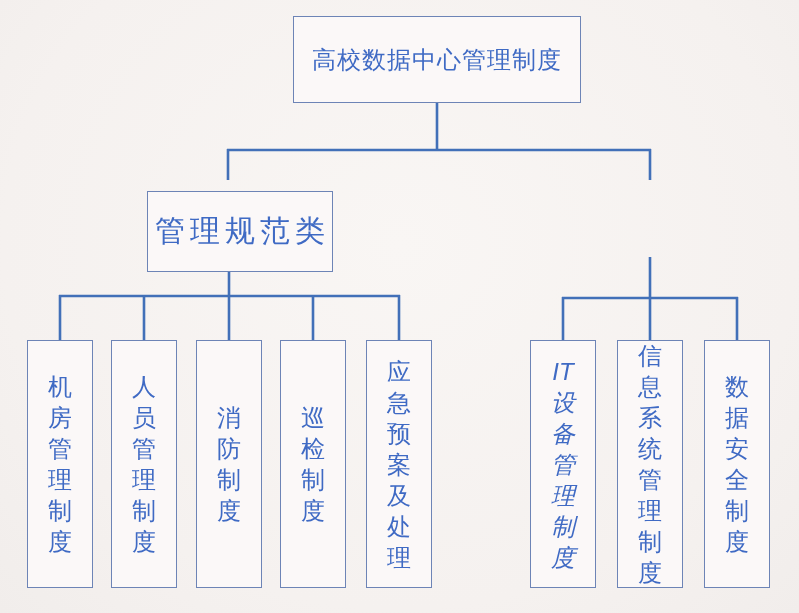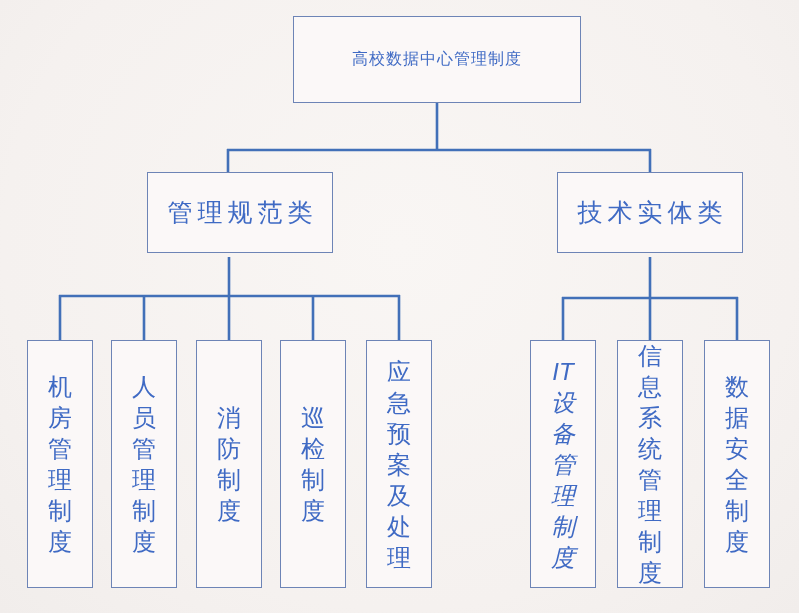--- a/index.html
+++ b/index.html
@@ -27,25 +27,25 @@
     background: #fbf8f8;
     border: 1.6px solid #6d84b6;
     color: #3f6ac4;
     display: flex;
     align-items: center;
     justify-content: center;
     text-align: center;
   }
   .node-root {
     left: 293px; top: 16px; width: 288px; height: 87px;
-    font-size: 16px; letter-spacing: 1px;
+    font-size: 24px; letter-spacing: 1px;
   }
   .node-group {
-    top: 172px; width: 186px; height: 81px;
-    font-size: 25px; letter-spacing: 5px; text-indent: 5px;
+    top: 191px; width: 186px; height: 81px;
+    font-size: 30px; letter-spacing: 5px; text-indent: 5px;
   }
   .node-group-left  { left: 147px; }
   .node-group-right { left: 557px; }
   .node-leaf {
     top: 340px; width: 66px; height: 248px;
     flex-direction: column;
     font-size: 24px; line-height: 31px;
   }
   .leaf-0 { left: 27px; }
   .leaf-1 { left: 111px; }
@@ -80,21 +80,20 @@
     <line x1="562" y1="298" x2="738" y2="298"></line>
     <line x1="563" y1="297" x2="563" y2="342"></line>
     <line x1="650" y1="297" x2="650" y2="342"></line>
     <line x1="737" y1="297" x2="737" y2="342"></line>
   </svg>
 
   <div class="node node-root">高校数据中心管理制度</div>
 
   <div class="node node-group node-group-left">管理规范类</div>
 
-  <div class="node node-group node-group-right">技术实体类</div>
 
   <div class="node node-leaf leaf-0">
       <div>机</div>
       <div>房</div>
       <div>管</div>
       <div>理</div>
       <div>制</div>
       <div>度</div>
     </div>
 

